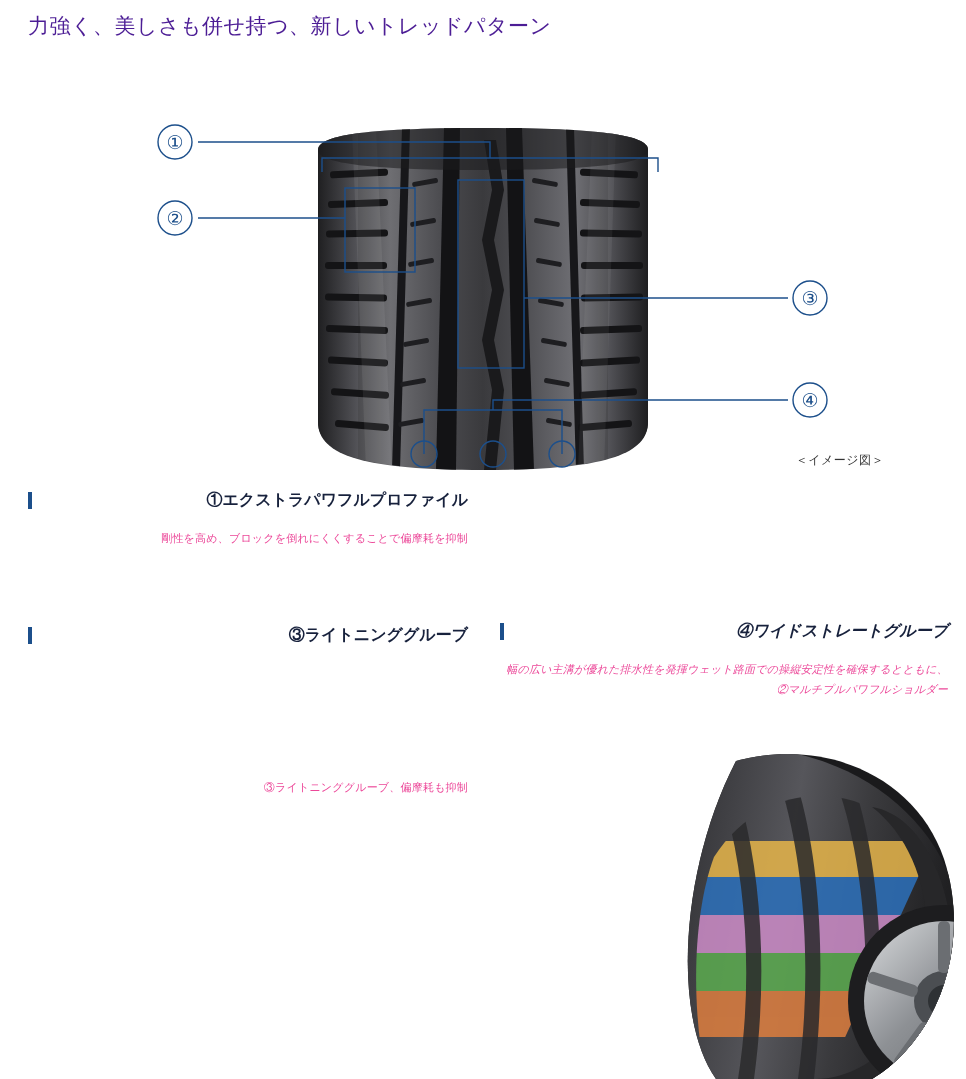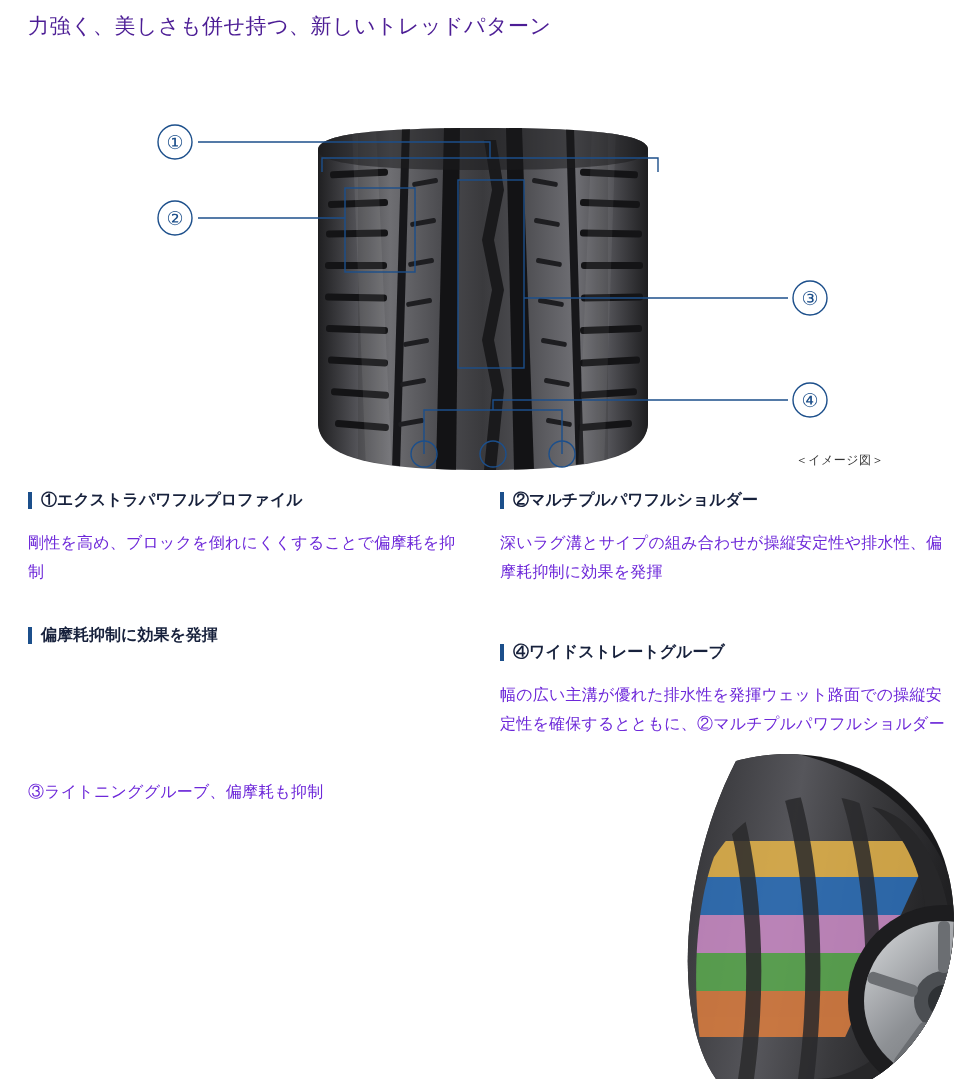--- a/index.html
+++ b/index.html
@@ -44,48 +44,49 @@
   }
 
   
   .features {
     position: absolute;
     left: 0; top: 480px;
     width: 966px;
   }
   .feat {
     position: absolute;
+    text-align: right;
   }
   .feat-head {
     font-size: 16px;
     font-weight: bold;
     color: #17213c;
     padding-left: 13px;
     position: relative;
     line-height: 1.3;
   }
   .feat-head::before {
     content: "";
     position: absolute;
     left: 0; top: 2px;
     width: 4px; height: 17px;
     background: #1c4f8b;
   }
   .feat-body {
     margin-top: 17px;
-    font-size: 16px;
+    font-size: 11px;
     line-height: 1.85;
-    color: #6d28d9;
+    color: #ec4899;
     letter-spacing: 0.2px;
   }
 
   .f1 { left: 28px;  top: 10px;  width: 440px; }
   .f2 { left: 500px; top: 10px;  width: 448px; }
   .f3 { left: 28px;  top: 145px; width: 440px; }
-  .f4 { left: 500px; top: 162px; width: 448px; }
+  .f4 { left: 500px; top: 141px; width: 448px; font-style: italic; }
   .f5 { left: 28px;  top: 280px; width: 440px; }
 
   
   .tire-photo {
     position: absolute;
     right: 0; bottom: 0;
     width: 290px; height: 330px;
   }
 </style>
 </head>
@@ -227,26 +228,24 @@
   <div class="caption-image">＜イメージ図＞</div>
 
   <div class="features">
 
     <div class="feat f1">
       <div class="feat-head">①エクストラパワフルプロファイル</div>
       <div class="feat-body">剛性を高め、ブロックを倒れにくくすることで偏摩耗を抑制</div>
     </div>
 
     <div class="feat f2">
-      <div class="feat-head">②マルチプルパワフルショルダー</div>
-      <div class="feat-body">深いラグ溝とサイプの組み合わせが操縦安定性や排水性、偏摩耗抑制に効果を発揮</div>
     </div>
 
     <div class="feat f3">
-      <div class="feat-head">偏摩耗抑制に効果を発揮</div>
+      <div class="feat-head">③ライトニンググルーブ</div>
     </div>
 
     <div class="feat f4">
       <div class="feat-head">④ワイドストレートグルーブ</div>
       <div class="feat-body">幅の広い主溝が優れた排水性を発揮ウェット路面での操縦安定性を確保するとともに、②マルチプルパワフルショルダー</div>
     </div>
 
     <div class="feat f5">
       <div class="feat-body">③ライトニンググルーブ、偏摩耗も抑制</div>
     </div>

